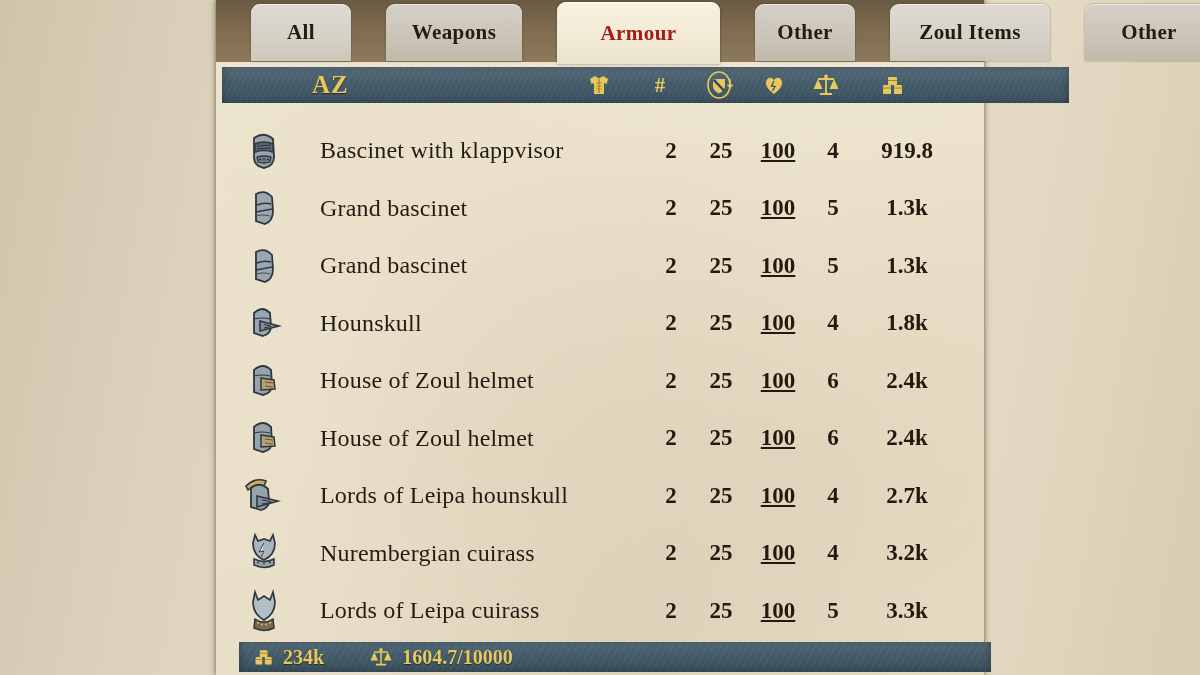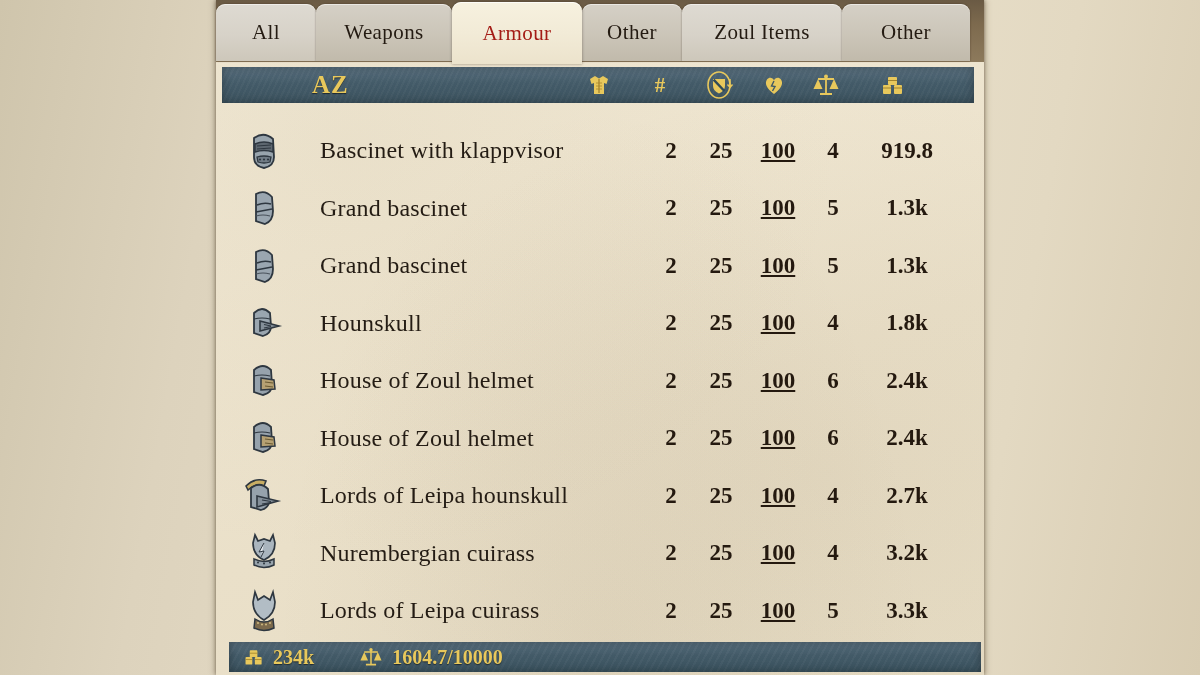--- a/index.html
+++ b/index.html
@@ -56,60 +56,62 @@
   .tab {
     position: relative;
     height: 57px;
     margin-top: 4px;
     border-radius: 9px 9px 0 0;
     display: flex;
     align-items: center;
     justify-content: center;
     font-size: 21px;
     letter-spacing: .4px;
-    font-weight: normal;
+    font-weight: bold;
     color: #241b12;
     background: linear-gradient(#dedad2 0%, #d7d2c8 55%, #cdc7ba 100%);
     box-shadow: inset 0 1px 0 rgba(255,255,255,.5), 0 0 2px rgba(40,30,18,.5);
     cursor: pointer;
     flex: 0 0 auto;
     padding: 0 12px;
     box-sizing: border-box;
+    margin-left: 35px;
   }
   .tab.dim {
     background: linear-gradient(#d5d0c6 0%, #cbc5b8 55%, #c1baab 100%);
   }
   .tab.active {
     background: linear-gradient(#f7f1df 0%, #f2ebd7 50%, #ece3cc 100%);
     color: #a41c16;
     height: 62px;
     margin-top: 2px;
     z-index: 3;
     box-shadow: inset 0 1px 0 rgba(255,255,255,.75), 0 0 3px rgba(40,30,18,.45);
   }
   #tab-all      { width: 100px; }
   #tab-weapons  { width: 136px; }
-  #tab-armour   { width: 130px; }
+  #tab-armour   { width: 163px; }
   #tab-food     { width: 100px; }
   #tab-quest    { width: 160px; }
   #tab-other    { width: 128px; }
 
   
   #header-bar {
     position: absolute;
     left: 6px;
     top: 67px;
-    width: 752px;
+    width: 812px;
     height: 36px;
     background:
       linear-gradient(180deg, rgba(255,255,255,.07), rgba(0,0,0,.12)),
       repeating-linear-gradient(115deg, rgba(255,255,255,.035) 0 2px, transparent 2px 5px),
       linear-gradient(#4a6272, #3f5968 45%, #445e6c 100%);
     box-shadow: inset 0 0 10px rgba(0,0,0,.30);
     z-index: 4;
+    padding-left: 35px;
   }
   .hdr-cell {
     position: absolute;
     top: 0;
     height: 36px;
     display: flex;
     align-items: center;
     justify-content: center;
     color: #e8c85c;
   }
@@ -177,21 +179,21 @@
   }
   .c-qty    { left: 432px; width: 34px; }
   .c-count  { left: 480px; width: 38px; }
   .c-cond   { left: 530px; width: 52px; text-decoration: underline; }
   .c-health { left: 594px; width: 34px; }
   .c-price  { left: 633px; width: 104px; }
 
   
   #footer-bar {
     position: absolute;
-    left: 13px;
+    left: 23px;
     top: 642px;
     width: 752px;
     height: 30px;
     background:
       linear-gradient(180deg, rgba(255,255,255,.07), rgba(0,0,0,.14)),
       repeating-linear-gradient(118deg, rgba(255,255,255,.04) 0 2px, transparent 2px 6px),
       linear-gradient(#4a6272, #3f5968 45%, #44606e 100%);
     box-shadow: inset 0 0 10px rgba(0,0,0,.32);
     display: flex;
     align-items: center;

